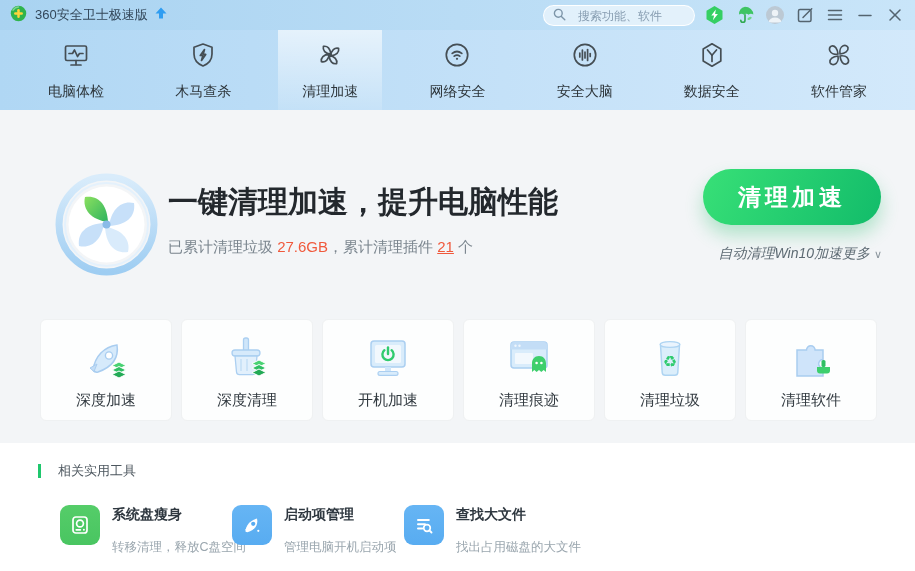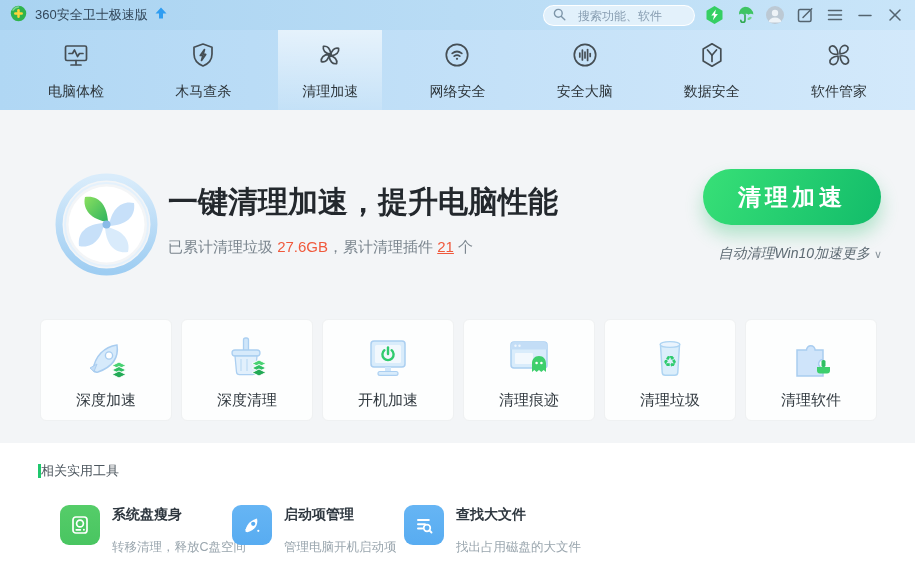--- a/index.html
+++ b/index.html
@@ -51,21 +51,21 @@
 
   .cards{position:absolute;left:40px;right:38px;top:209px;display:flex;gap:9px;}
   .card{flex:1;height:102px;background:#fdfefe;border:1px solid #eff1f2;border-radius:6px;
     display:flex;flex-direction:column;align-items:center;padding-top:13px;cursor:pointer;}
   .card .ic{height:52px;display:flex;align-items:center;justify-content:center;}
   .card .lbl{font-size:15px;color:#323a40;margin-top:6px;}
 
   
   .tools{position:absolute;left:0;right:0;top:443px;bottom:0;background:#fff;
     padding:19px 0 0 38px;}
-  .tools-head{display:flex;align-items:center;gap:0;font-size:13px;color:#4c565e;}
+  .tools-head{display:flex;align-items:center;gap:17px;font-size:13px;color:#4c565e;}
   .tools-head .bar{width:3px;height:14px;background:var(--accent_green);}
   .tools-row{margin-top:25px;padding-left:22px;display:flex;}
   .tool{width:172px;display:flex;gap:12px;cursor:pointer;align-items:flex-start;}
   .tic{width:40px;height:40px;border-radius:9px;display:flex;align-items:center;justify-content:center;flex:none;}
   .tic.green{background:linear-gradient(180deg,#55cd69,var(--tool_green));}
   .tic.blue{background:linear-gradient(180deg,#66b5f4,var(--tool_blue));}
   .tool .tt{font-size:14px;font-weight:bold;color:#2f3840;margin-top:1px;}
   .tool .ts{font-size:12.5px;color:#9aa6ae;margin-top:15px;white-space:nowrap;}
 </style>
 </head>

